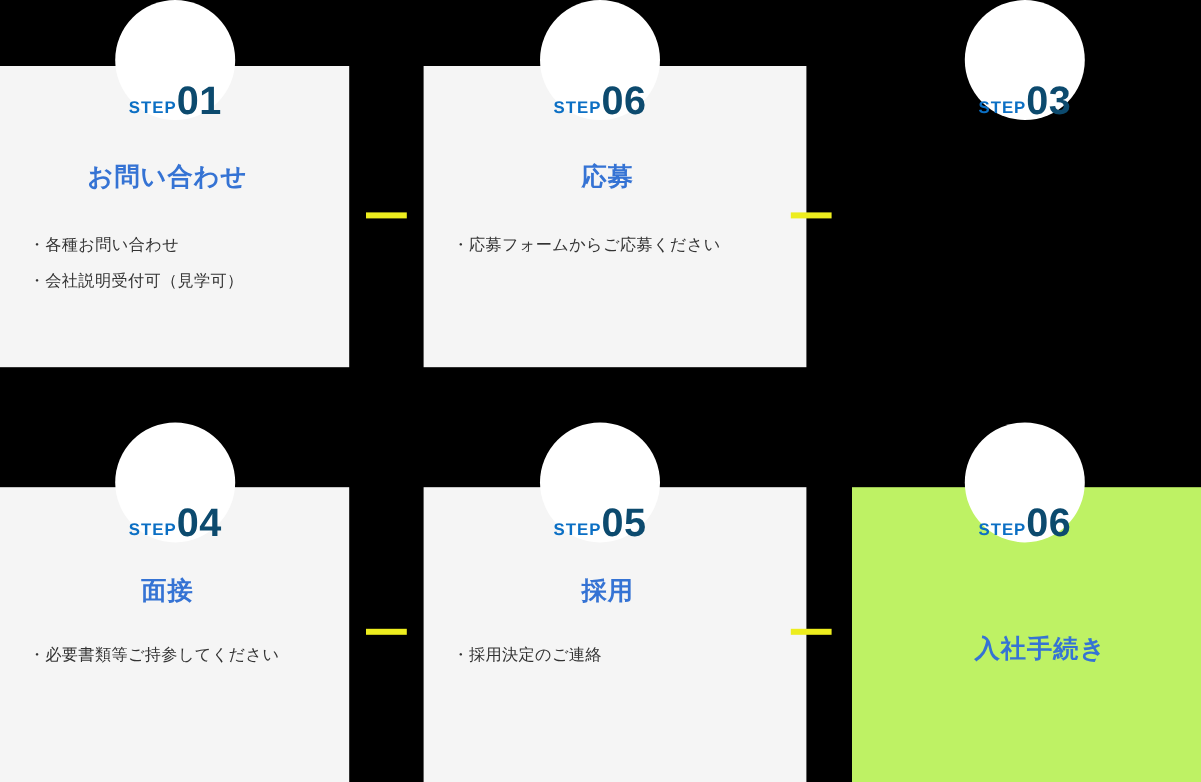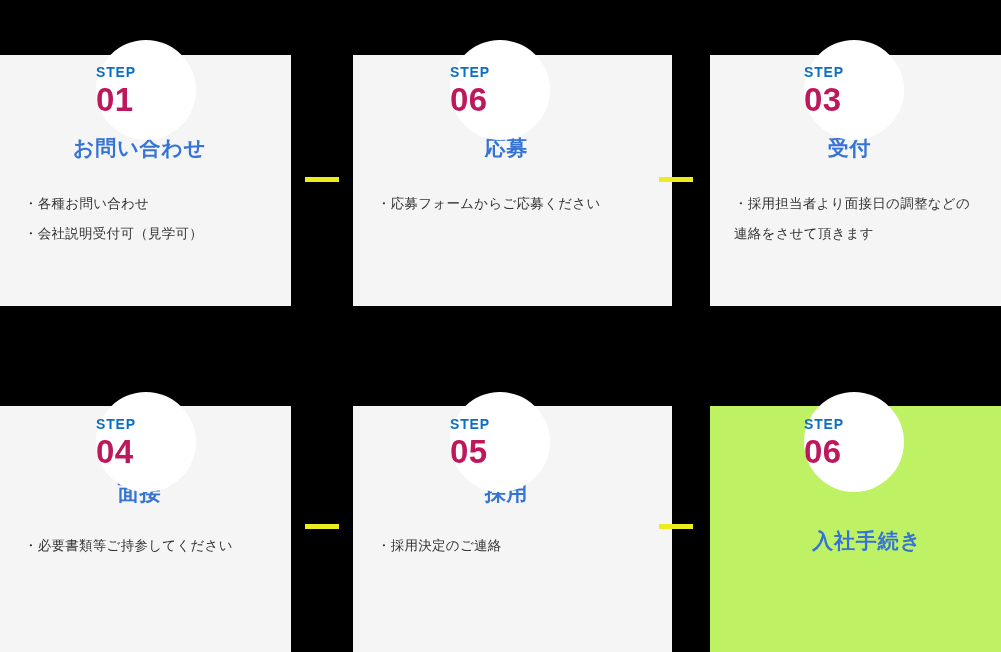--- a/index.html
+++ b/index.html
@@ -96,45 +96,44 @@
   }
 
   
   .step-badge {
     position: absolute;
     width: 100px;
     height: 100px;
     border-radius: 50%;
     background: #ffffff;
     display: flex;
-    flex-direction: column;
-    align-items: flex-start;
+    flex-direction: row;
+    align-items: flex-end;
     justify-content: center;
     z-index: 5;
-    margin-top: 40px;
   }
 
   .step-badge.b1 { left: 96px; }
   .step-badge.b2 { left: 450px; }
   .step-badge.b3 { left: 804px; }
 
   .step-badge.row1 { top: 0px; }
   .step-badge.row2 { top: 352px; }
 
   .badge-label {
     color: #0b6fc4;
     font-size: 14px;
     font-weight: bold;
     letter-spacing: 0.06em;
     line-height: 1;
     margin-bottom: 4px;
   }
 
   .badge-number {
-    color: #be185d;
+    color: #0c4a6e;
     font-size: 33px;
     font-weight: bold;
     letter-spacing: 0.01em;
     line-height: 1;
   }
 
   
   .connector {
     position: absolute;
     width: 34px;
@@ -165,28 +164,20 @@
 
   <div class="step-card r1 c2">
     <div class="card-inner">
       <div class="card-heading">応募</div>
       <div class="card-body">
         <span class="bullet-line">・応募フォームからご応募ください</span>
       </div>
     </div>
   </div>
 
-  <div class="step-card r1 c3">
-    <div class="card-inner">
-      <div class="card-heading">受付</div>
-      <div class="card-body">
-        <span class="bullet-line">・採用担当者より面接日の調整などの連絡をさせて頂きます</span>
-      </div>
-    </div>
-  </div>
 
   <div class="step-card r2 c1">
     <div class="card-inner">
       <div class="card-heading">面接</div>
       <div class="card-body">
         <span class="bullet-line">・必要書類等ご持参してください</span>
       </div>
     </div>
   </div>
 

